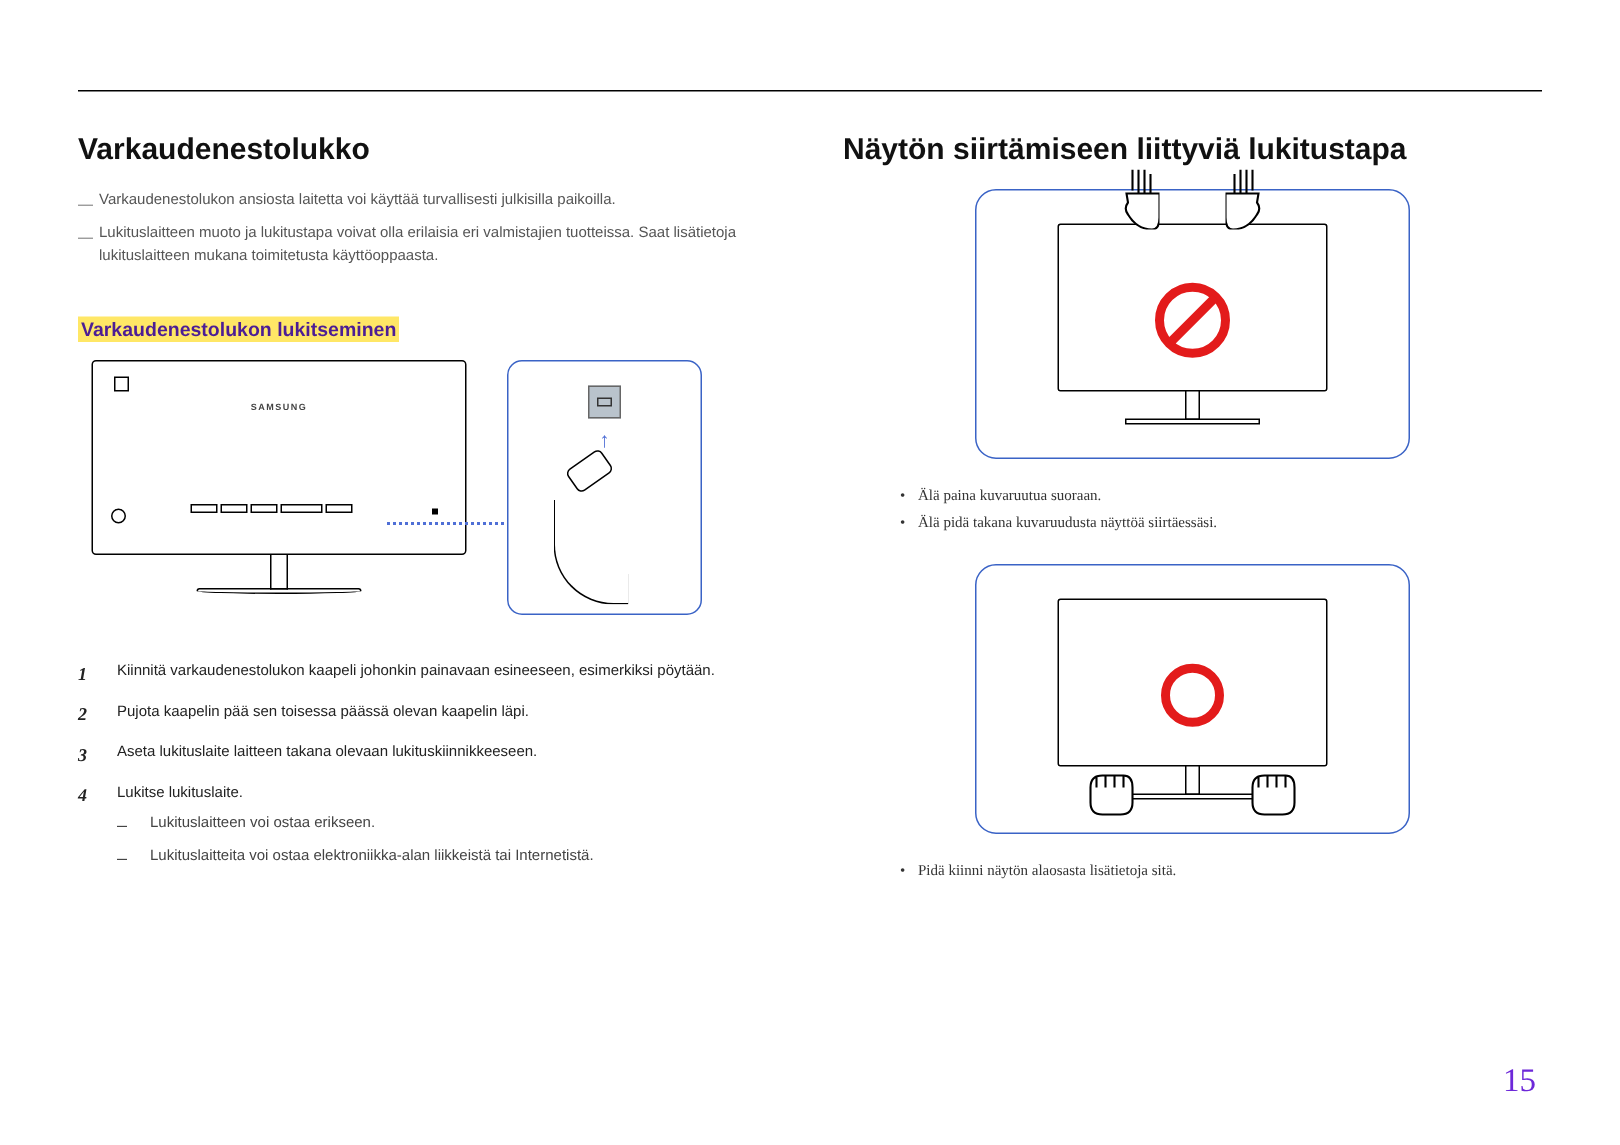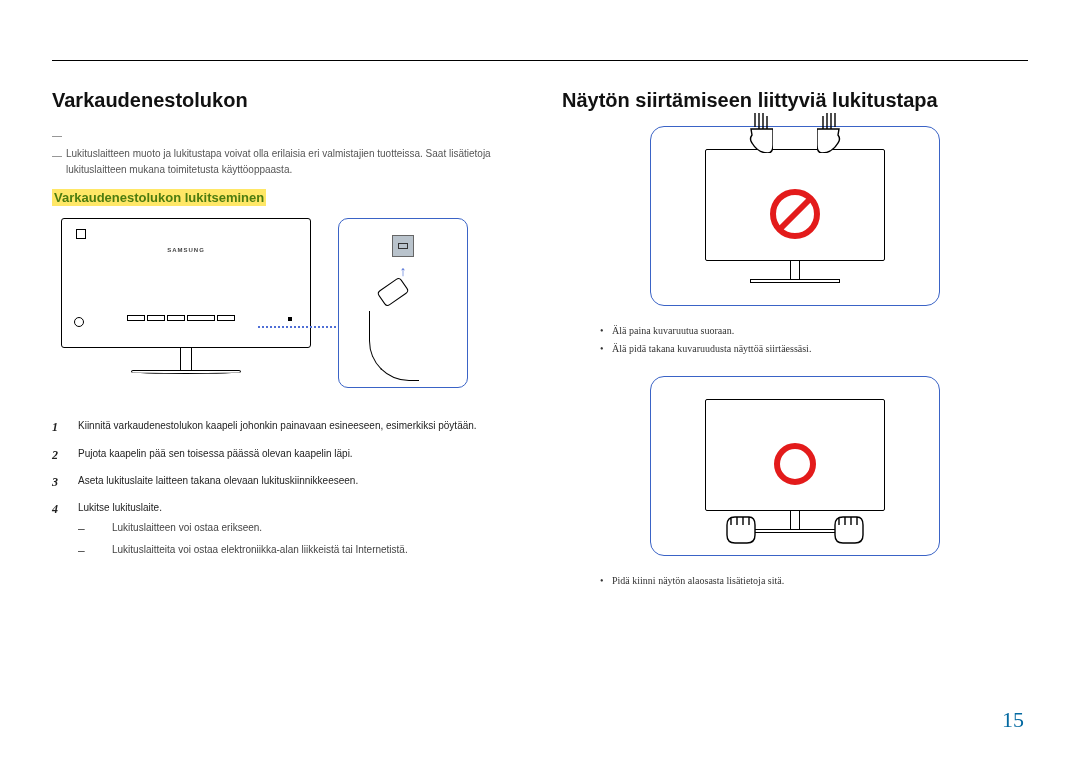--- a/index.html
+++ b/index.html
@@ -27,24 +27,24 @@
     color: #555;
     line-height: 1.55;
     margin-bottom: 6px;
   }
   .dash-item .dash { width: 14px; flex: none; font-size: 18px; line-height: 0.8; color: #777; }
   .dash-item .dash::before { content: "―"; font-size: 10px; }
   h3.subheading {
     display: inline-block;
     font-size: 13px;
     font-weight: 700;
-    color: #4d7c0f;
+    color: #4c1d95;
     background: #ffe766;
     padding: 1px 2px;
-    margin-top: 6px;
+    margin-top: 26px;
     margin-bottom: 12px;
   }
   
   .diagram-row { display: flex; gap: 18px; margin-bottom: 20px; }
   .monitor-box {
     width: 268px; height: 180px;
     position: relative;
   }
   .mon-screen {
     width: 250px; height: 130px;
@@ -126,21 +126,21 @@
     position: absolute; left: -10px; top: 28px;
     width: 50px; height: 70px; border-left: 1.5px solid #000;
     border-bottom: 1.5px solid #000;
     border-bottom-left-radius: 40px;
   }
   
   .num-list { margin-top: 6px; }
   .num-item { display: flex; gap: 12px; font-size: 10px; color: #222; line-height: 1.6; margin-bottom: 8px; }
   .num-item .num { font-weight: 700; font-style: italic; font-family: Georgia, serif; width: 14px; font-size: 12px; }
   .sub-list { margin-top: 4px; }
-  .sub-item { display: flex; gap: 24px; font-size: 10px; color: #444; margin-bottom: 4px; line-height: 1.5; }
+  .sub-item { display: flex; gap: 12px; font-size: 10px; color: #444; margin-bottom: 4px; line-height: 1.5; }
   .sub-item .bar { width: 10px; font-size: 12px; }
   .sub-item .bar::before { content: "‒"; }
   
   .caution-box {
     width: 290px; height: 180px;
     border: 1.5px solid #3a63c6;
     border-radius: 14px;
     margin: 0 auto 16px auto;
     position: relative;
     display: flex; align-items: center; justify-content: center;
@@ -179,35 +179,36 @@
     position: absolute; left: 50%; top: 50%; transform: translate(-50%, -50%);
   }
   .allow {
     position: absolute; left: 50%; top: 50%; transform: translate(-50%, -50%);
   }
   .bullet-list { margin: 6px 0 18px 38px; font-family: Liberation Serif, serif; }
   .bullet-item { font-size: 10px; color: #333; line-height: 1.8; }
   .bullet-item::before { content: "• "; margin-right: 6px; }
   .page-num {
     position: absolute; right: 56px; bottom: 30px;
-    font-size: 22px; color: #0369a1; font-family: Georgia, serif;
+    font-size: 22px; color: #6d28d9; font-family: Georgia, serif;
   }
 </style>
 </head>
 <body>
 
 <hr class="hr-top">
 
 <div class="columns">
 
   <div class="col">
-    <h2 class="section-title">Varkaudenestolukon</h2>
+    <h2 class="section-title">Varkaudenestolukko</h2>
 
     <div class="dash-item">
       <span class="dash"></span>
+      <span>Varkaudenestolukon ansiosta laitetta voi käyttää turvallisesti julkisilla paikoilla.</span>
     </div>
     <div class="dash-item">
       <span class="dash"></span>
       <span>Lukituslaitteen muoto ja lukitustapa voivat olla erilaisia eri valmistajien tuotteissa. Saat lisätietoja lukituslaitteen mukana toimitetusta käyttöoppaasta.</span>
     </div>
 
     <h3 class="subheading">Varkaudenestolukon lukitseminen</h3>
 
     <div class="diagram-row">
       <div class="monitor-box">

